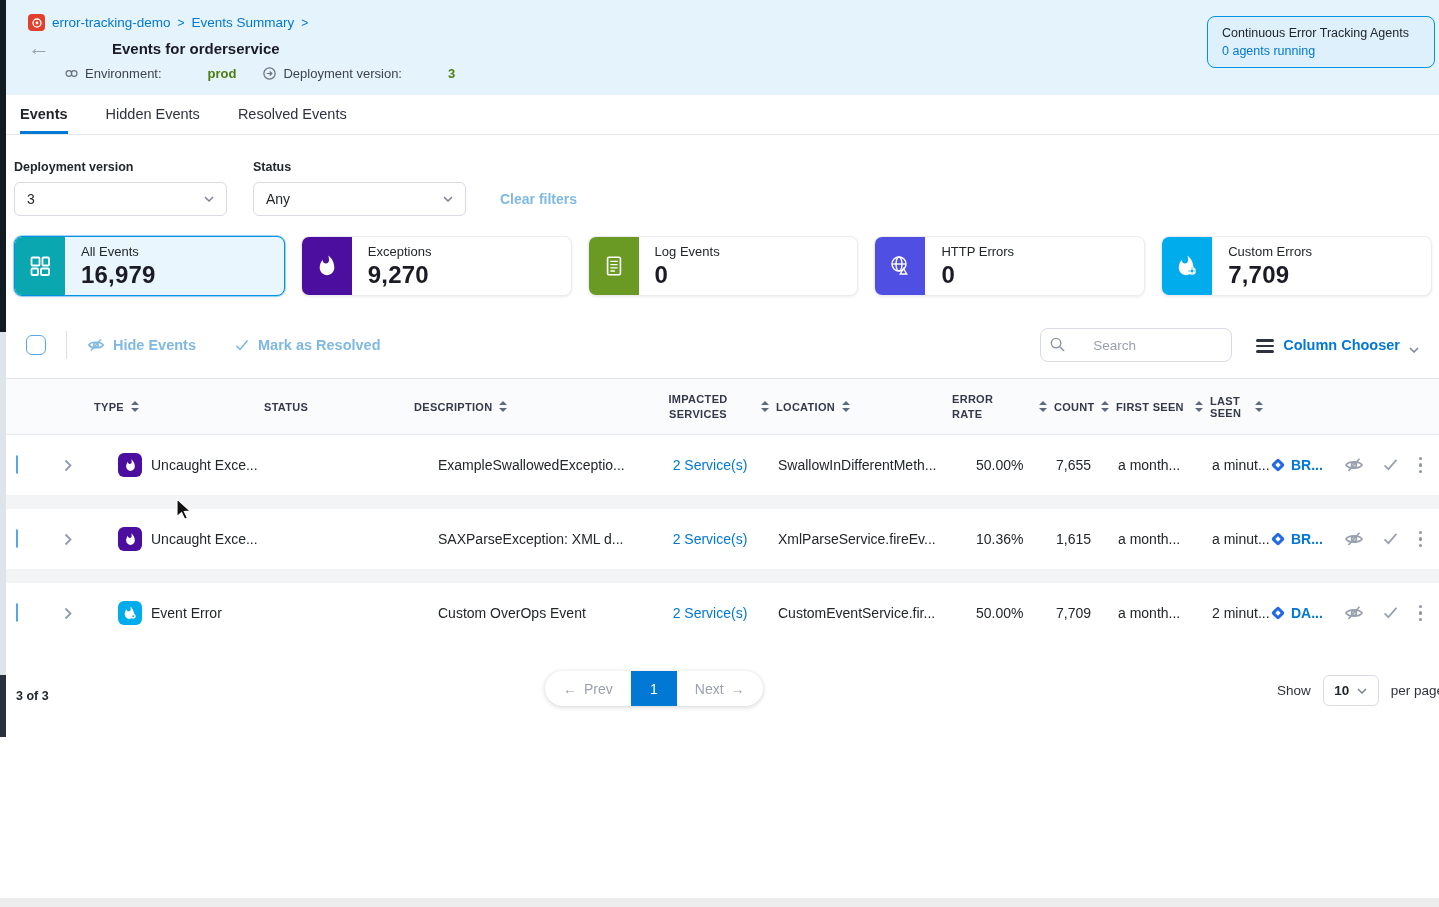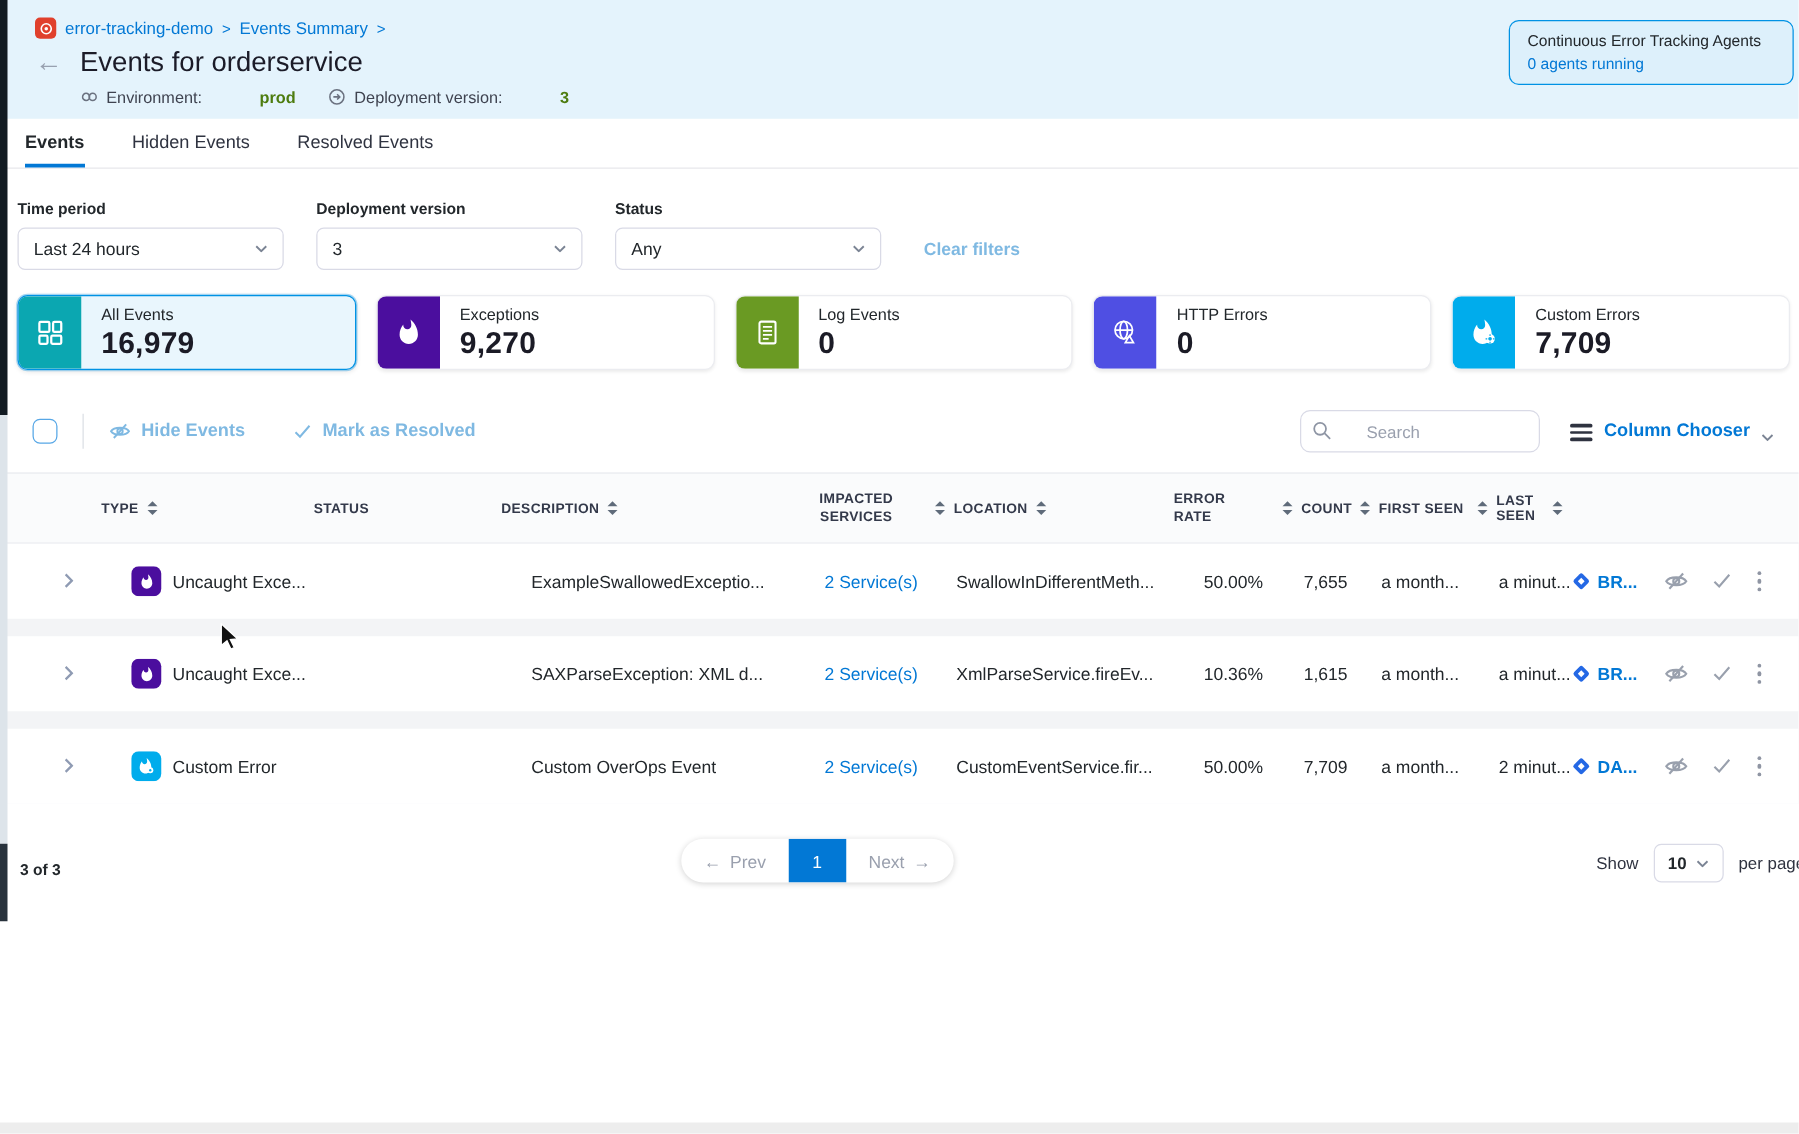--- a/index.html
+++ b/index.html
@@ -14,21 +14,21 @@
   .bottom-band { position:absolute; left:0; right:0; bottom:0; height:9px; background:#ededed; z-index:40; }
 
   
   .hdr { position:relative; height:95px; background:#e4f3fc; padding:14px 16px 0 28px; }
   .crumbs { display:flex; align-items:center; gap:7px; font-size:13.5px; }
   .crumb-logo { width:17px; height:17px; border-radius:4px; background:#e0402c; display:inline-flex; align-items:center; justify-content:center; }
   .crumb-link { color:#0278d5; text-decoration:none; cursor:pointer; }
   .crumb-sep { color:#0278d5; font-size:12px; }
   .title-row { display:flex; align-items:center; gap:14px; margin-top:6px; }
   .back-arrow { color:#98a1b0; font-size:22px; line-height:1; cursor:pointer; }
-  .page-title { font-size:22px; font-weight:normal; color:#1b1b28; }
+  .page-title { font-size:15px; font-weight:bold; color:#1b1b28;margin-left:48px; }
   .meta-row { display:flex; align-items:center; gap:26px; margin-top:7px; margin-left:36px; font-size:13px; color:#3f4350; }
   .meta-item { display:flex; align-items:center; gap:6px; }
   .meta-item b { color:#4d7c0f;margin-left:40px; }
   .agents-box { position:absolute; top:16px; right:4px; width:228px; background:#ddf0fb; border:1px solid #0092e4; border-radius:8px; padding:9px 14px; }
   .agents-box .t1 { font-size:12.5px; color:#22272b; }
   .agents-box .t2 { font-size:12.5px; color:#0278d5; margin-top:4px; cursor:pointer; }
 
   
   .tabs { height:40px; background:#fff; border-bottom:1px solid #e8e8ec; display:flex; align-items:stretch; gap:38px; padding:0 0 0 20px; }
   .tab { display:flex; align-items:center; font-size:14.5px; color:#2f3340; cursor:pointer; border-bottom:3px solid transparent; padding-top:2px; }
@@ -60,21 +60,21 @@
   .search-input { width:192px; height:34px; border:1px solid #d9dae6; border-radius:8px; padding:0 10px 0 52px; font-size:13.5px; color:#a21caf; outline:none; font-family:"Liberation Sans", sans-serif; }
   .search-input::placeholder { color:#9aa0ae; }
   .search-ico { position:absolute; left:9px; top:8px; }
   .colchooser { display:flex; align-items:flex-end; gap:9px; margin-left:24px; cursor:pointer; }
   .burger { display:flex; flex-direction:column; gap:3px; }
   .burger span { width:18px; height:2.6px; background:#2f3340; border-radius:2px; }
   .colchooser-label { font-size:14.5px; font-weight:bold; color:#0278d5; }
 
   
   .tablewrap { margin-top:14px; border-top:1px solid #e4e6ec; }
-  .tgrid { display:grid; grid-template-columns:44px 34px 170px 150px 228px 112px 198px 80px 62px 94px 82px 62px 1fr; align-items:center; padding-left:3px; }
+  .tgrid { display:grid; grid-template-columns:44px 34px 170px 150px 228px 112px 198px 80px 62px 94px 82px 62px 1fr; align-items:center; padding-left:16px; }
   .thead { background:#fafbfc; height:56px; border-bottom:1px solid #e8e9ee; }
   .th { display:flex; align-items:center; font-size:11px; font-weight:bold; letter-spacing:.3px; color:#33394a; text-transform:uppercase; }
   .th.center { justify-content:center; text-align:center; }
   .th .wrap2 { max-width:80px; line-height:1.35; text-align:center; }
   .th .wrap2l { max-width:48px; line-height:1.35; }
   .sort { display:inline-flex; flex-direction:column; gap:2.5px; margin:0 7px; cursor:pointer; }
   .sort i { display:block; width:0; height:0; border-left:4px solid transparent; border-right:4px solid transparent; }
   .sort .up { border-bottom:4.5px solid #5f6b7a; }
   .sort .dn { border-top:4.5px solid #5f6b7a; }
   .rows { background:#f3f4f6; }
@@ -152,29 +152,20 @@
   </div>
 </header>
 
 <nav class="tabs">
   <div class="tab active">Events</div>
   <div class="tab">Hidden Events</div>
   <div class="tab">Resolved Events</div>
 </nav>
 
 <section class="filters">
-  <div class="fgroup">
-    <span class="flabel">Time period</span>
-    <div class="fselect">
-      <span>Last 24 hours</span>
-      <svg width="10" height="6" viewBox="0 0 10 6">
-          <path d="M1 1l4 4 4-4" fill="none" stroke="#7b8494" stroke-width="1.5"></path>
-        </svg>
-    </div>
-  </div>
   <div class="fgroup">
     <span class="flabel">Deployment version</span>
     <div class="fselect">
       <span>3</span>
       <svg width="10" height="6" viewBox="0 0 10 6">
           <path d="M1 1l4 4 4-4" fill="none" stroke="#7b8494" stroke-width="1.5"></path>
         </svg>
     </div>
   </div>
   <div class="fgroup">
@@ -493,21 +484,21 @@
             </svg>
           </span></div>
       <div class="cell type-cell">
           <span class="type-ico" style="background: rgb(0, 172, 236);">
             <svg width="14" height="14" viewBox="0 0 24 24">
               <path fill="#fff" d="M12.5.67s.74 2.65.74 4.8c0 2.06-1.35 3.73-3.41 3.73-2.07 0-3.63-1.67-3.63-3.73l.03-.36C4.21 7.51 3 10.62 3 14c0 4.42 3.58 8 8 8s8-3.58 8-8C19 8.61 16.41 3.8 12.5.67z"></path>
               <circle cx="17.5" cy="17.5" r="4.2" fill="#fff"></circle>
               <circle cx="17.5" cy="17.5" r="1.6" fill="#00ACEC"></circle>
             </svg>
           </span>
-          <span>Custom Error</span>
+          <span>Event Error</span>
         </div>
       <div class="cell"></div>
       <div class="cell">Custom OverOps Event</div>
       <div class="cell center link-blue">2 Service(s)</div>
       <div class="cell">CustomEventService.fir...</div>
       <div class="cell">50.00%</div>
       <div class="cell">7,709</div>
       <div class="cell">a month...</div>
       <div class="cell">2 minut...</div>
       <div class="ticket">

